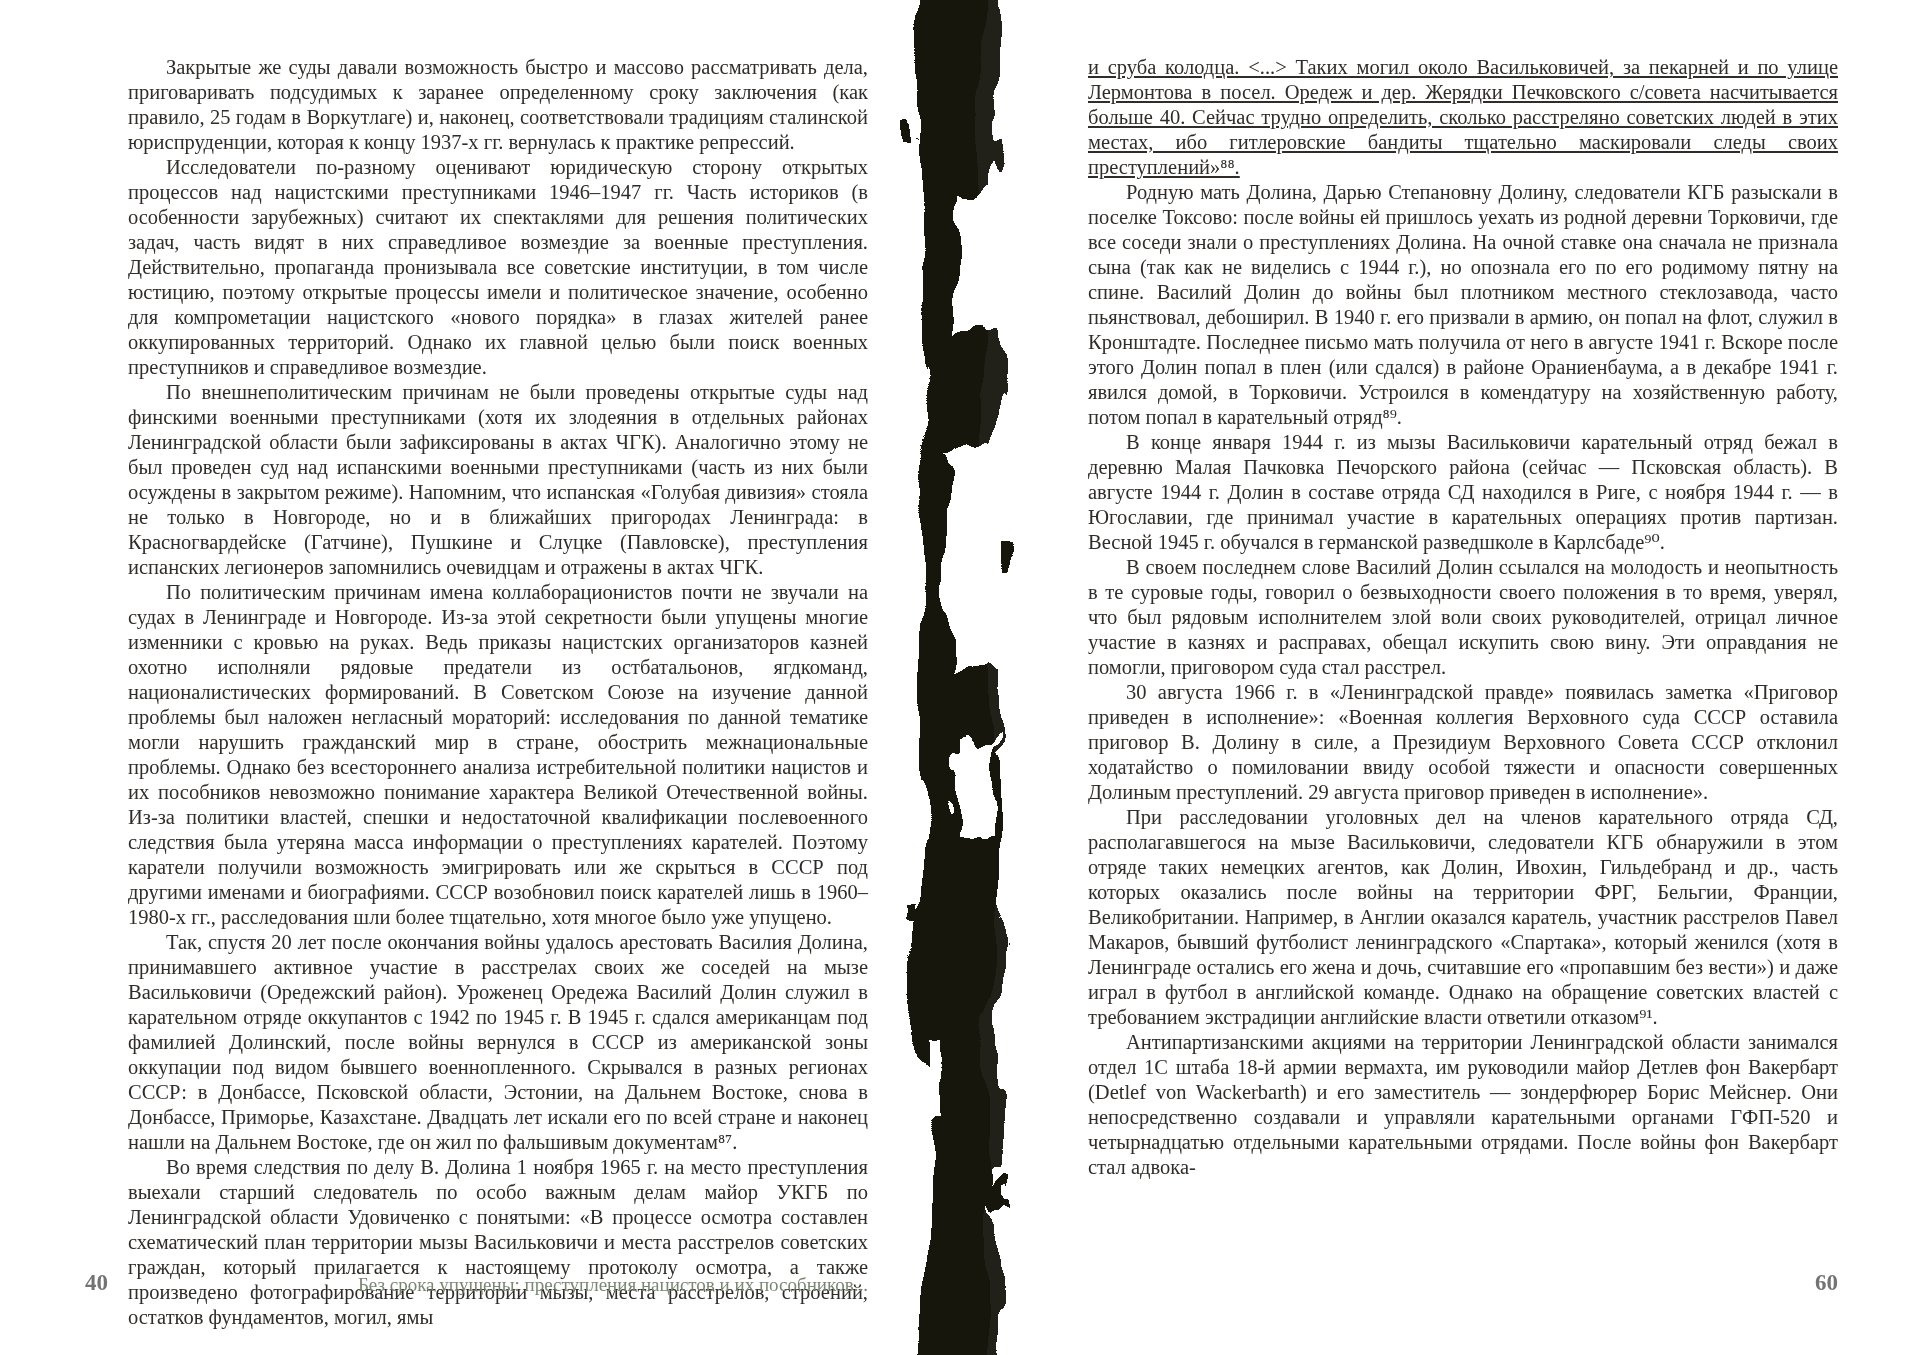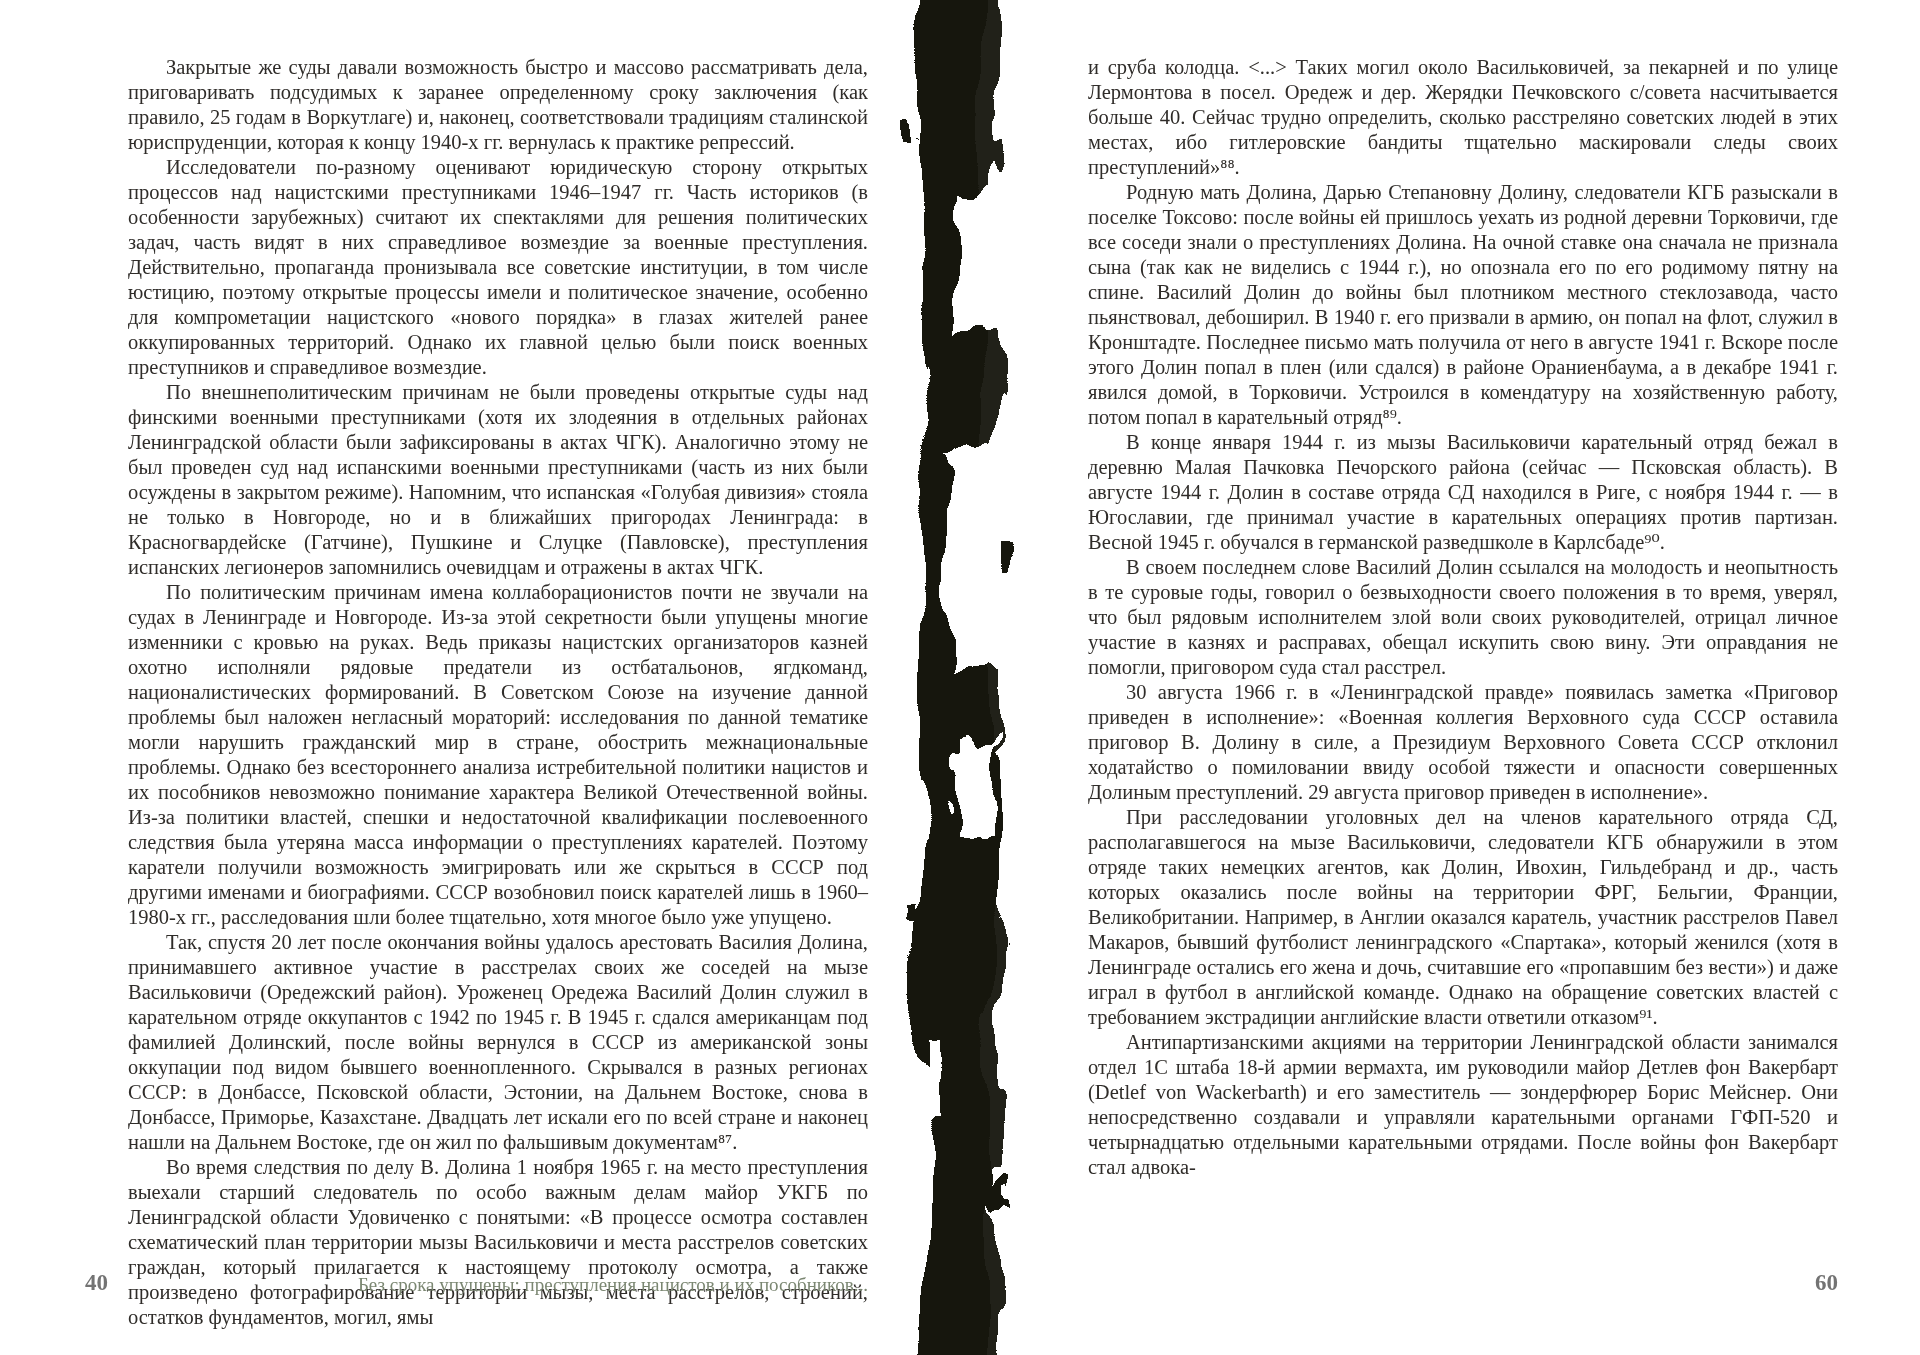--- a/index.html
+++ b/index.html
@@ -26,21 +26,21 @@
     text-align: justify;
     color: #2f2c29;
   }
   .page-text.left  { left: 128px; width: 740px; }
   .page-text.right { left: 1088px; width: 750px; }
   .page-text p {
     margin: 0;
     padding: 0;
     text-indent: 38px;
   }
-  .page-text p.no-indent { text-indent: 0; }
+  .page-text p.no-indent { text-indent: 0; text-decoration: underline; }
   .ink-strip {
     position: absolute;
     left: 898px;
     top: 0;
     width: 120px;
     height: 1355px;
   }
   .ink-strip svg { display: block; width: 120px; height: 1355px; }
   .page-number {
     position: absolute;
@@ -60,21 +60,21 @@
     font-size: 19px;
     color: #7b8772;
   }
 </style>
 </head>
 <body>
 
 <div class="spread">
 
   <div class="page-text left">
-    <p>Закрытые же суды давали возможность быстро и массово рассматривать дела, приговаривать подсудимых к заранее определенному сроку заключения (как правило, 25 годам в Воркутлаге) и, наконец, соответствовали традициям сталинской юриспруденции, которая к концу 1940-х гг. вернулась к практике репрессий.</p>
+    <p>Закрытые же суды давали возможность быстро и массово рассматривать дела, приговаривать подсудимых к заранее определенному сроку заключения (как правило, 25 годам в Воркутлаге) и, наконец, соответствовали традициям сталинской юриспруденции, которая к концу 1937-х гг. вернулась к практике репрессий.</p>
     <p>Исследователи по-разному оценивают юридическую сторону открытых процессов над нацистскими преступниками 1946–1947 гг. Часть историков (в особенности зарубежных) считают их спектаклями для решения политических задач, часть видят в них справедливое возмездие за военные преступления. Действительно, пропаганда пронизывала все советские институции, в том числе юстицию, поэтому открытые процессы имели и политическое значение, особенно для компрометации нацистского «нового порядка» в глазах жителей ранее оккупированных территорий. Однако их главной целью были поиск военных преступников и справедливое возмездие.</p>
     <p>По внешнеполитическим причинам не были проведены открытые суды над финскими военными преступниками (хотя их злодеяния в отдельных районах Ленинградской области были зафиксированы в актах ЧГК). Аналогично этому не был проведен суд над испанскими военными преступниками (часть из них были осуждены в закрытом режиме). Напомним, что испанская «Голубая дивизия» стояла не только в Новгороде, но и в ближайших пригородах Ленинграда: в Красногвардейске (Гатчине), Пушкине и Слуцке (Павловске), преступления испанских легионеров запомнились очевидцам и отражены в актах ЧГК.</p>
     <p>По политическим причинам имена коллаборационистов почти не звучали на судах в Ленинграде и Новгороде. Из-за этой секретности были упущены многие изменники с кровью на руках. Ведь приказы нацистских организаторов казней охотно исполняли рядовые предатели из остбатальонов, ягдкоманд, националистических формирований. В Советском Союзе на изучение данной проблемы был наложен негласный мораторий: исследования по данной тематике могли нарушить гражданский мир в стране, обострить межнациональные проблемы. Однако без всестороннего анализа истребительной политики нацистов и их пособников невозможно понимание характера Великой Отечественной войны. Из-за политики властей, спешки и недостаточной квалификации послевоенного следствия была утеряна масса информации о преступлениях карателей. Поэтому каратели получили возможность эмигрировать или же скрыться в СССР под другими именами и биографиями. СССР возобновил поиск карателей лишь в 1960–1980-х гг., расследования шли более тщательно, хотя многое было уже упущено.</p>
     <p>Так, спустя 20 лет после окончания войны удалось арестовать Василия Долина, принимавшего активное участие в расстрелах своих же соседей на мызе Васильковичи (Оредежский район). Уроженец Оредежа Василий Долин служил в карательном отряде оккупантов с 1942 по 1945 г. В 1945 г. сдался американцам под фамилией Долинский, после войны вернулся в СССР из американской зоны оккупации под видом бывшего военнопленного. Скрывался в разных регионах СССР: в Донбассе, Псковской области, Эстонии, на Дальнем Востоке, снова в Донбассе, Приморье, Казахстане. Двадцать лет искали его по всей стране и наконец нашли на Дальнем Востоке, где он жил по фальшивым документам⁸⁷.</p>
     <p>Во время следствия по делу В. Долина 1 ноября 1965 г. на место преступления выехали старший следователь по особо важным делам майор УКГБ по Ленинградской области Удовиченко с понятыми: «В процессе осмотра составлен схематический план территории мызы Васильковичи и места расстрелов советских граждан, который прилагается к настоящему протоколу осмотра, а также произведено фотографирование территории мызы, места расстрелов, строений, остатков фундаментов, могил, ямы</p>
   </div>
 
   <div class="ink-strip">
     <svg viewBox="0 0 120 1355" preserveAspectRatio="none">
       <defs>

